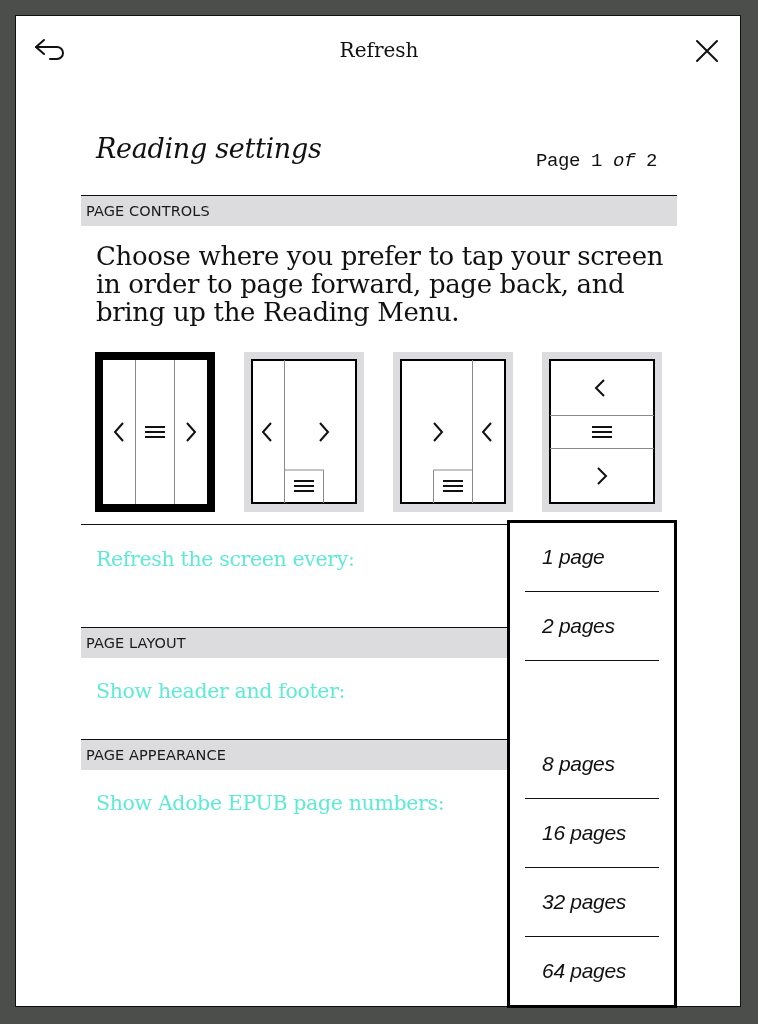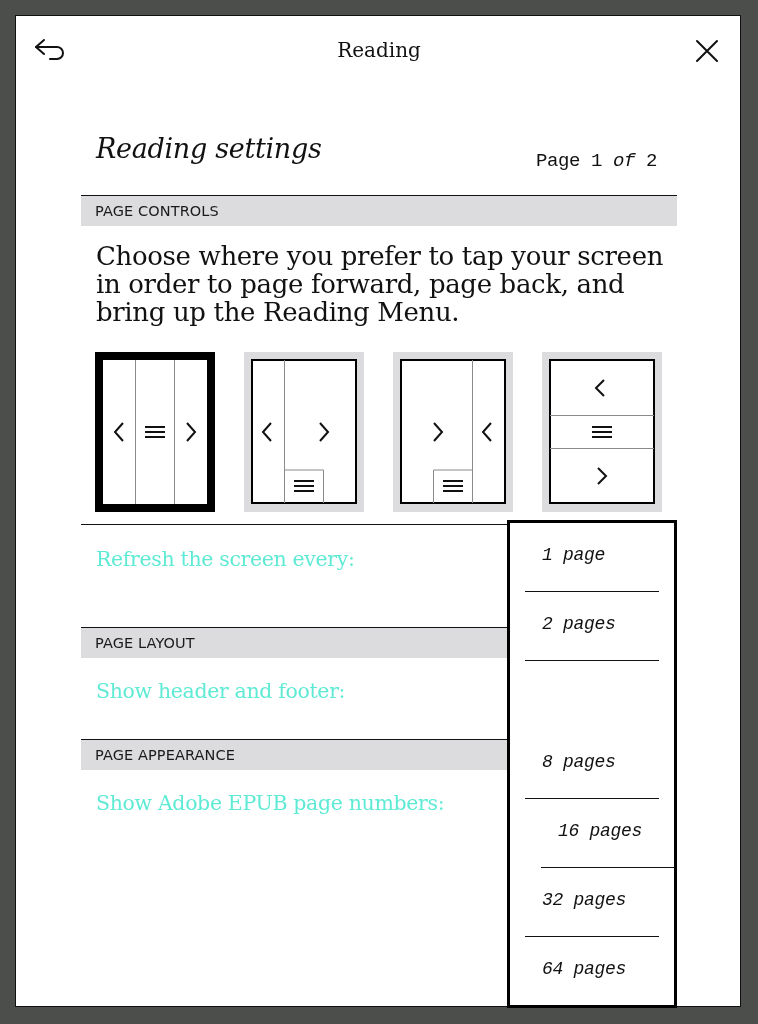--- a/index.html
+++ b/index.html
@@ -24,21 +24,21 @@
   }
   .page-indicator {
     position: absolute; right: 101px; top: 150px; font-size: 19px; color: #111;
     font-family: Liberation Mono, monospace; letter-spacing: -0.4px;
   }
   .page-indicator .of { font-style: italic; }
   .rule { position: absolute; left: 81px; width: 596px; height: 1px; background: #111; }
   .section-header {
     position: absolute; left: 81px; width: 596px; height: 30px; background: #dcdbde;
     font-family: "DejaVu Sans", "Liberation Sans", sans-serif; font-size: 14.5px;
-    line-height: 30px; color: #1a1a1a; box-sizing: border-box; padding-left: 14px;
+    line-height: 30px; color: #1a1a1a; box-sizing: border-box; padding-left: 5px;
     letter-spacing: 0.1px;
   }
   .para {
     position: absolute; left: 96px; top: 242px; width: 570px;
     font-size: 26px; line-height: 28px; color: #111; letter-spacing: -0.35px;
   }
   .row-label {
     position: absolute; left: 96px; font-size: 20.5px; color: #5eead4; letter-spacing: -0.35px;
   }
   .zone {
@@ -49,39 +49,39 @@
   .zone.selected { background: #000; }
   .zone svg { position: absolute; left: 0; top: 0; }
   .dropdown {
     position: absolute; left: 507px; top: 520px; width: 170px; height: 488px;
     background: #fff; border: 3px solid #000; box-sizing: border-box;
   }
   .dd-item {
     position: absolute; left: 0; width: 164px; height: 69px; cursor: pointer;
   }
   .dd-item .lbl {
-    position: absolute; left: 32px; top: 22px; font-style: italic; font-size: 18px;
-    font-family: Liberation Mono, monospace; color: #111; letter-spacing: -0.3px;
+    position: absolute; left: 32px; top: 22px; font-style: italic; font-size: 21px;
+    font-family: Liberation Sans, sans-serif; color: #111; letter-spacing: -0.3px;
   }
   .dd-item .sep {
     position: absolute; left: 15px; width: 134px; height: 1px; background: #111; bottom: 0;
   }
 </style>
 </head>
 <body>
 
 <div class="panel"></div>
 
 <div class="icon-btn" style="left:32px;top:34px;width:38px;height:32px;">
   <svg width="38" height="32" viewBox="0 0 38 32">
     <path d="M12 6 L4 13 L12 20" fill="none" stroke="#111" stroke-width="2" stroke-linecap="round" stroke-linejoin="round"></path>
     <path d="M4 13 H25 A6 6 0 0 1 25 25 H18" fill="none" stroke="#111" stroke-width="2" stroke-linecap="round"></path>
   </svg>
 </div>
-<div class="topbar-title">Reading</div>
+<div class="topbar-title">Refresh</div>
 <div class="icon-btn" style="left:694px;top:38px;width:26px;height:26px;">
   <svg width="26" height="26" viewBox="0 0 26 26">
     <path d="M3 3 L23 23 M23 3 L3 23" stroke="#111" stroke-width="2" stroke-linecap="round"></path>
   </svg>
 </div>
 
 <div class="page-title">Reading settings</div>
 <div class="page-indicator"><span>Page 1 </span><span class="of">of</span><span> 2</span></div>
 
 <div class="rule" style="top:195px;"></div>
@@ -165,21 +165,21 @@
     <div class="sep"></div>
   </div>
   <div class="dd-item" style="top:69px;">
     <span class="lbl">2 pages</span>
     <div class="sep"></div>
   </div>
   <div class="dd-item" style="top:207px;">
     <span class="lbl">8 pages</span>
     <div class="sep"></div>
   </div>
-  <div class="dd-item" style="top:276px;margin-left:16px;">
+  <div class="dd-item" style="top:276px;">
     <span class="lbl">16 pages</span>
     <div class="sep"></div>
   </div>
   <div class="dd-item" style="top:345px;">
     <span class="lbl">32 pages</span>
     <div class="sep"></div>
   </div>
   <div class="dd-item" style="top:414px;">
     <span class="lbl">64 pages</span>
   </div>

